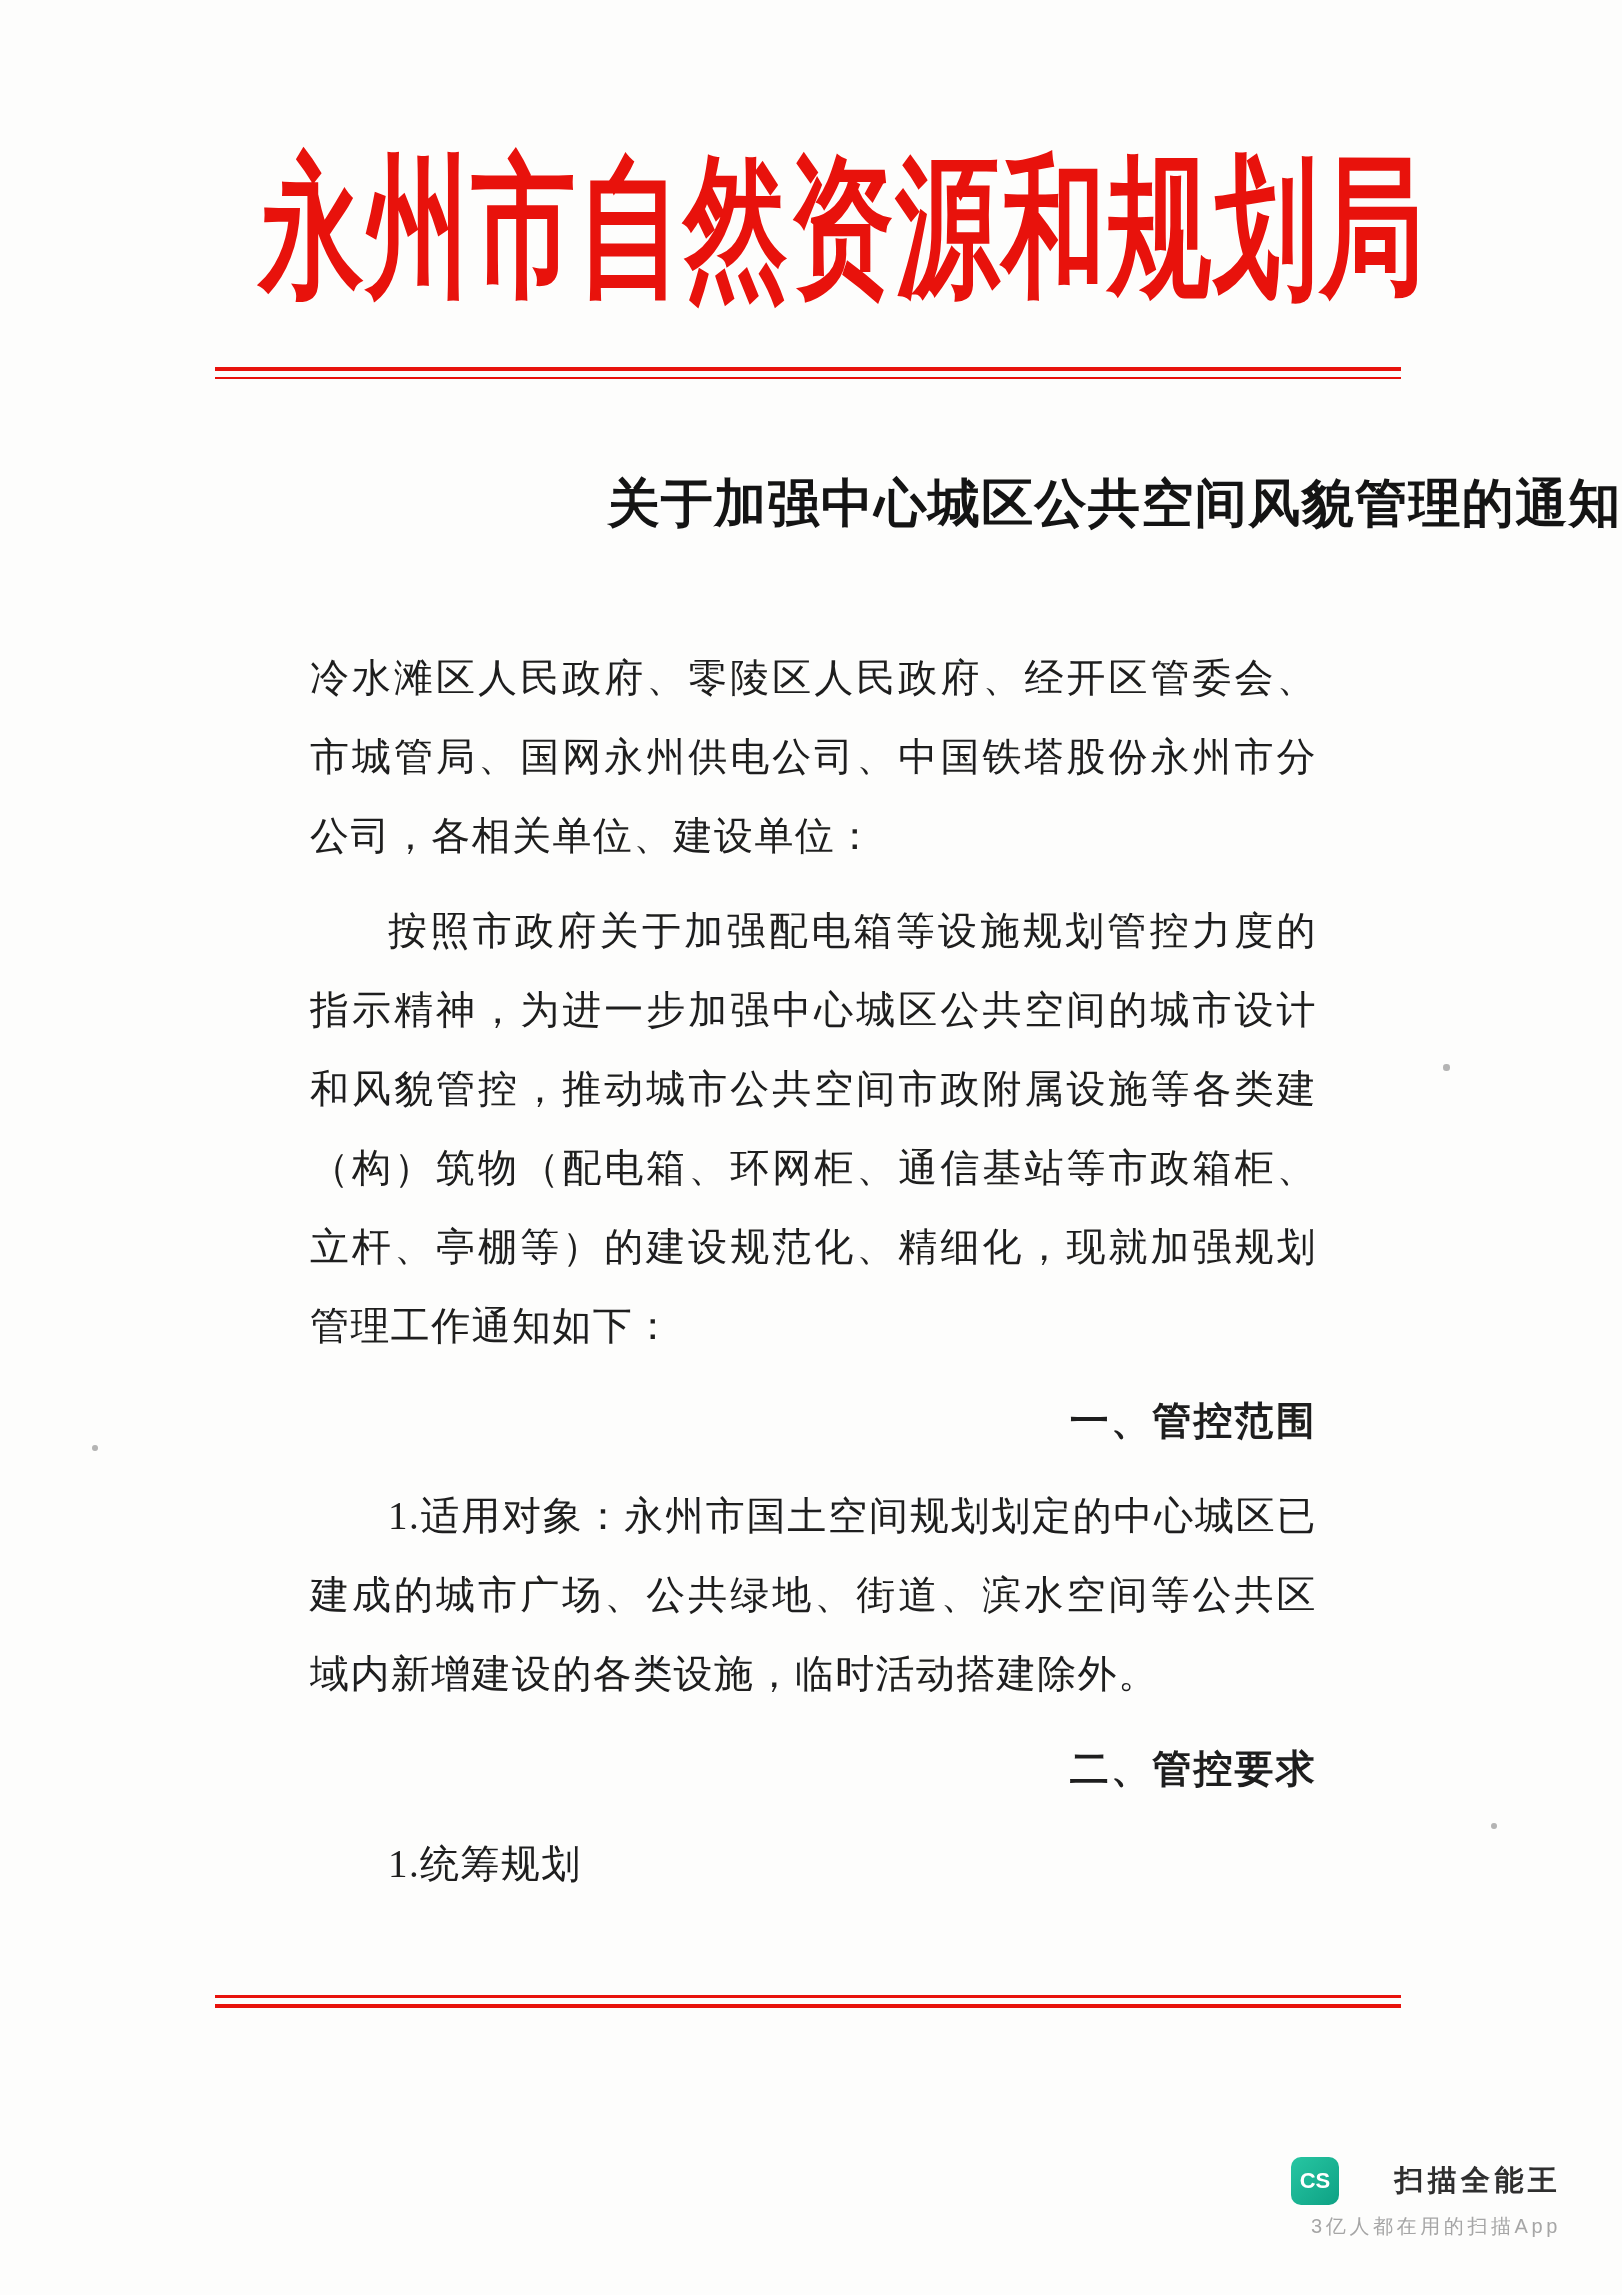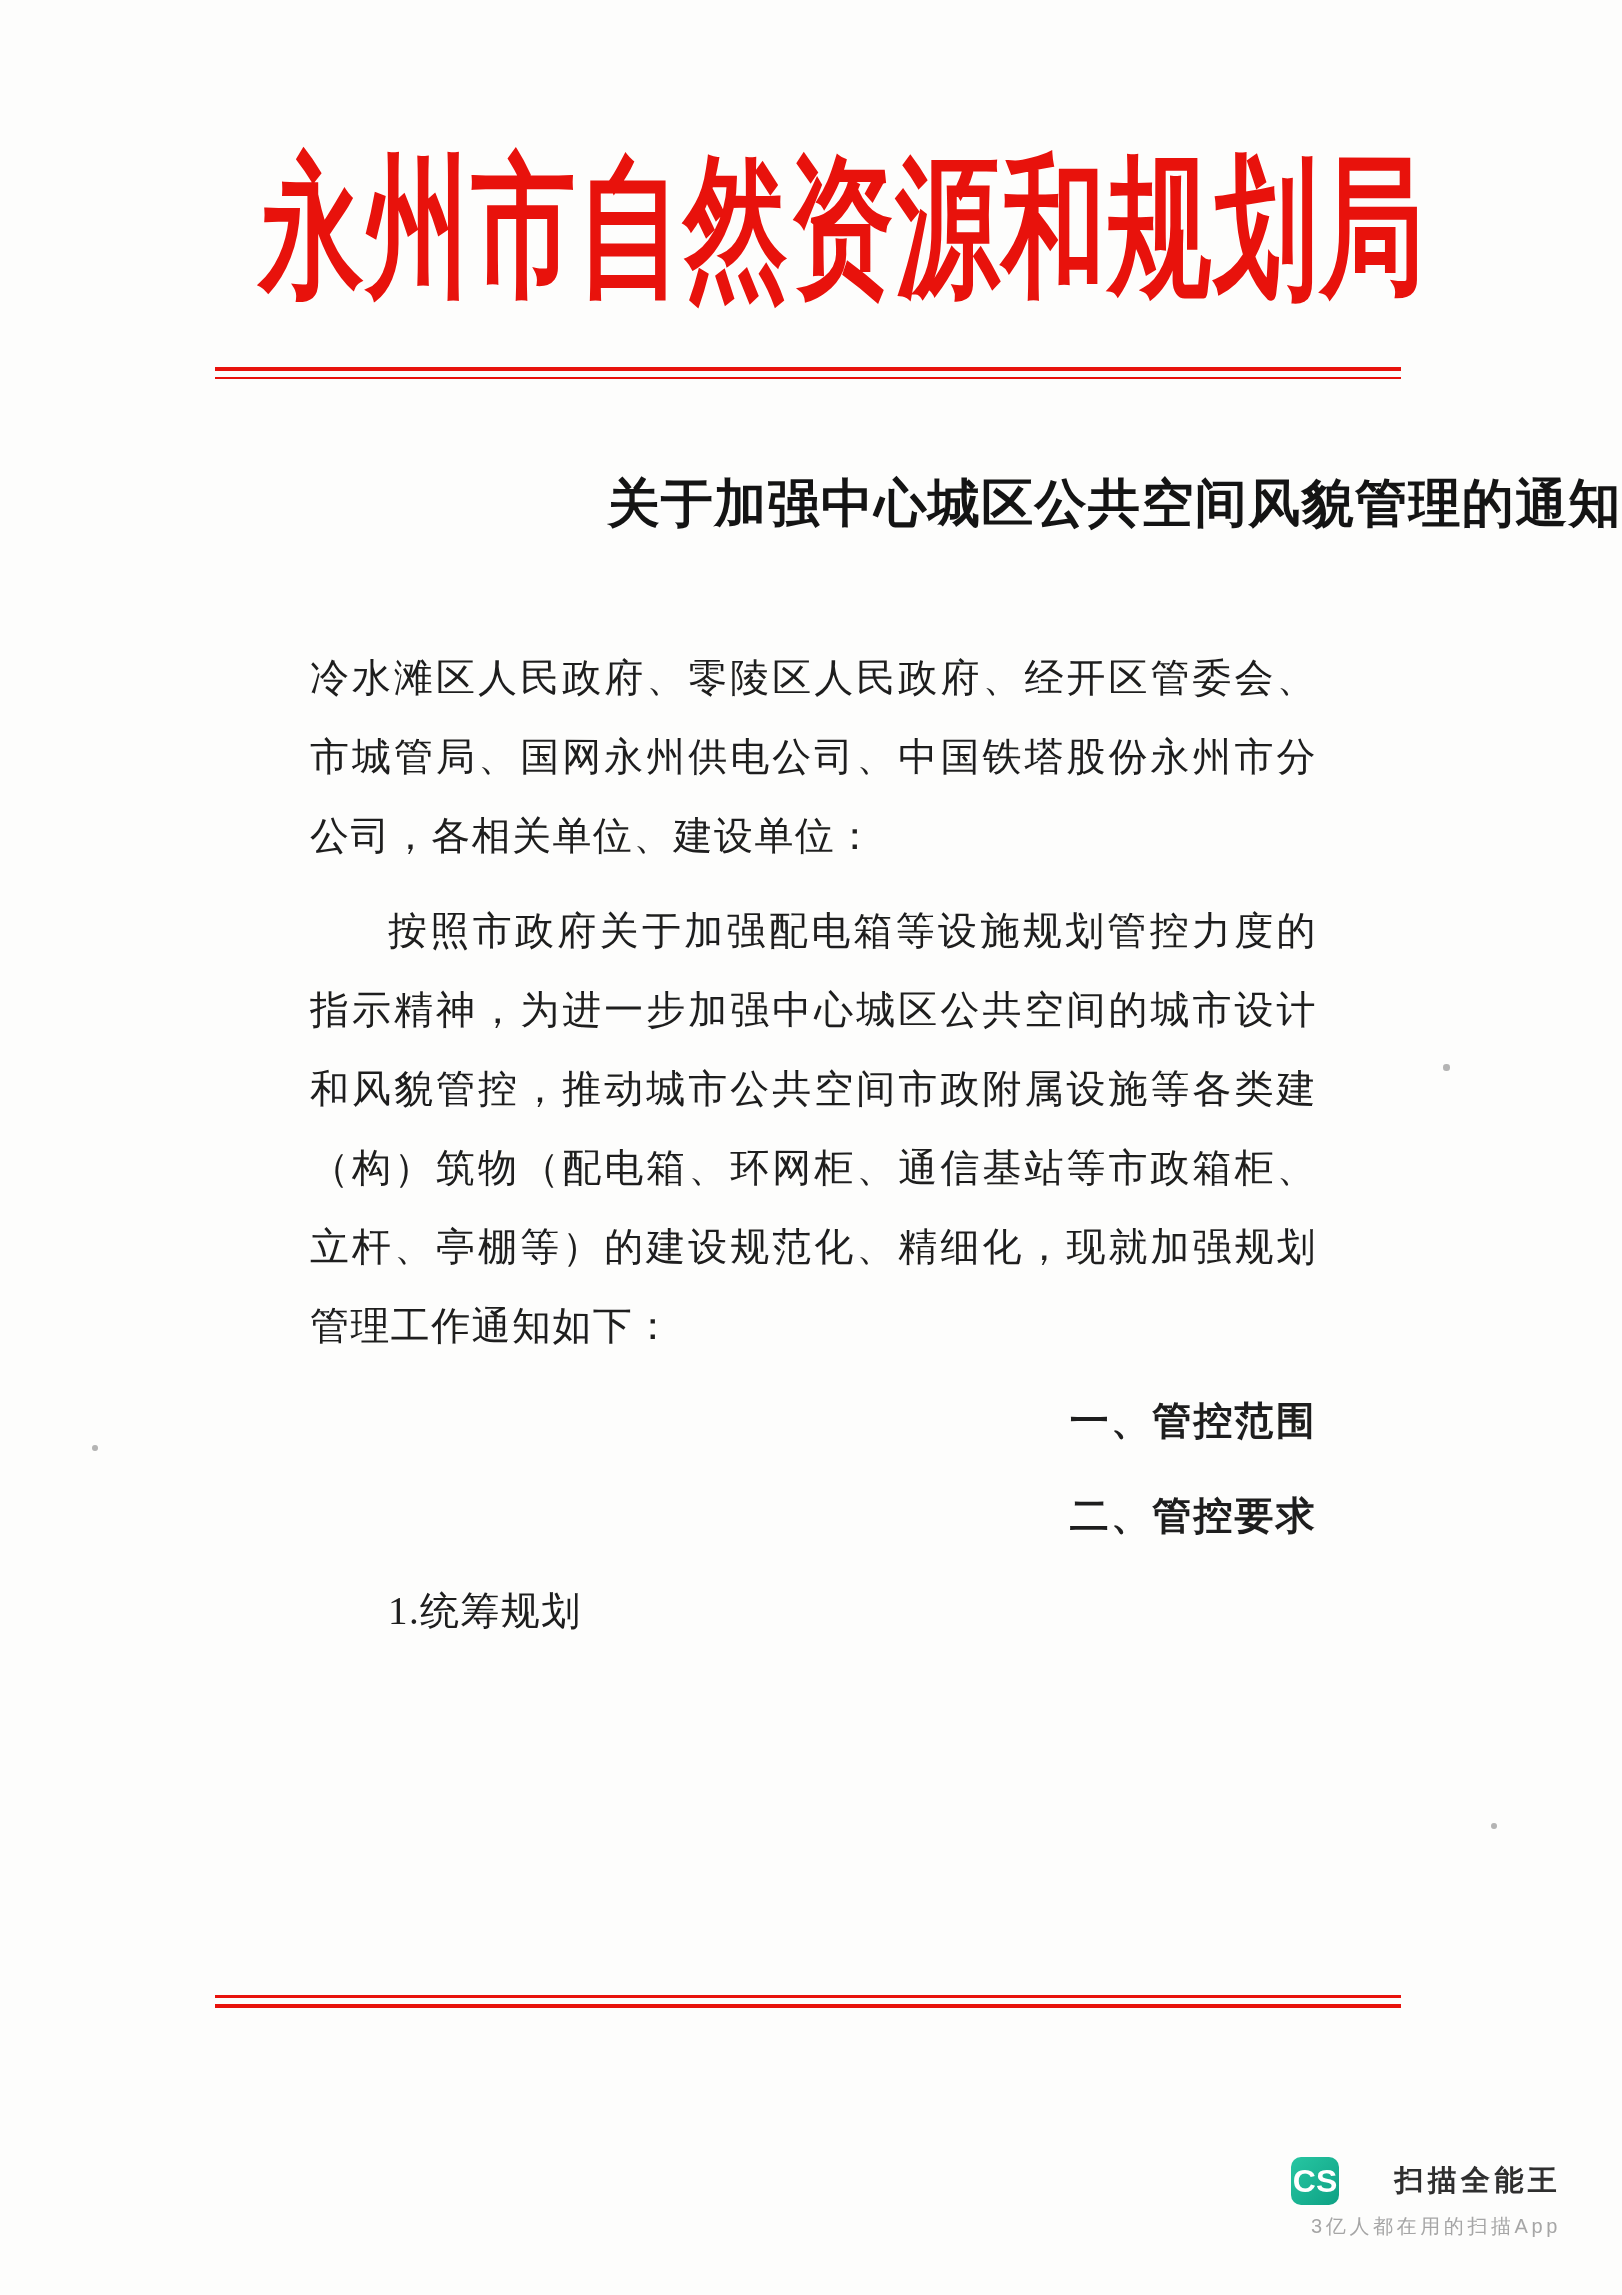--- a/index.html
+++ b/index.html
@@ -87,21 +87,21 @@
     font-family: "Liberation Sans", "DejaVu Sans", sans-serif;
   }
   .wm-row { display: flex; align-items: center; gap: 11.5px; }
   .wm-logo {
     width: 48px;
     height: 48px;
     border-radius: 10px;
     background: linear-gradient(135deg, #27c6a2, #0ea184);
     color: #ffffff;
     font-weight: 700;
-    font-size: 32px;
+    font-size: 22px;
     display: flex;
     align-items: center;
     justify-content: center;
   }
   .wm-name {
     font-size: 29px;
     font-weight: 700;
     color: #2f2f2f;
     letter-spacing: 4.3px;
     margin-left: 44px;
@@ -130,20 +130,21 @@
 
   <div class="rule t1"></div>
   <div class="rule t2"></div>
 
   <h2 class="doc-title">关于加强中心城区公共空间风貌管理的通知</h2>
 
   <div class="body-text">
     <p class="no-indent">冷水滩区人民政府、零陵区人民政府、经开区管委会、市城管局、国网永州供电公司、中国铁塔股份永州市分公司，各相关单位、建设单位：</p>
     <p>按照市政府关于加强配电箱等设施规划管控力度的指示精神，为进一步加强中心城区公共空间的城市设计和风貌管控，推动城市公共空间市政附属设施等各类建（构）筑物（配电箱、环网柜、通信基站等市政箱柜、立杆、亭棚等）的建设规范化、精细化，现就加强规划管理工作通知如下：</p>
     <p class="heading">一、管控范围</p>
+    <p>1.适用对象：永州市国土空间规划划定的中心城区已建成的城市广场、公共绿地、街道、滨水空间等公共区域内新增建设的各类设施，临时活动搭建除外。</p>
     <p class="heading">二、管控要求</p>
     <p>1.统筹规划</p>
   </div>
 
   <div class="rule b1"></div>
   <div class="rule b2"></div>
 
   <div class="speck" style="left:1443px; top:1064px; width:6.5px; height:6.5px;"></div>
   <div class="speck" style="left:92px; top:1445px; width:5.8px; height:5.8px;"></div>
   <div class="speck" style="left:1491px; top:1823px; width:5.8px; height:5.8px;"></div>

